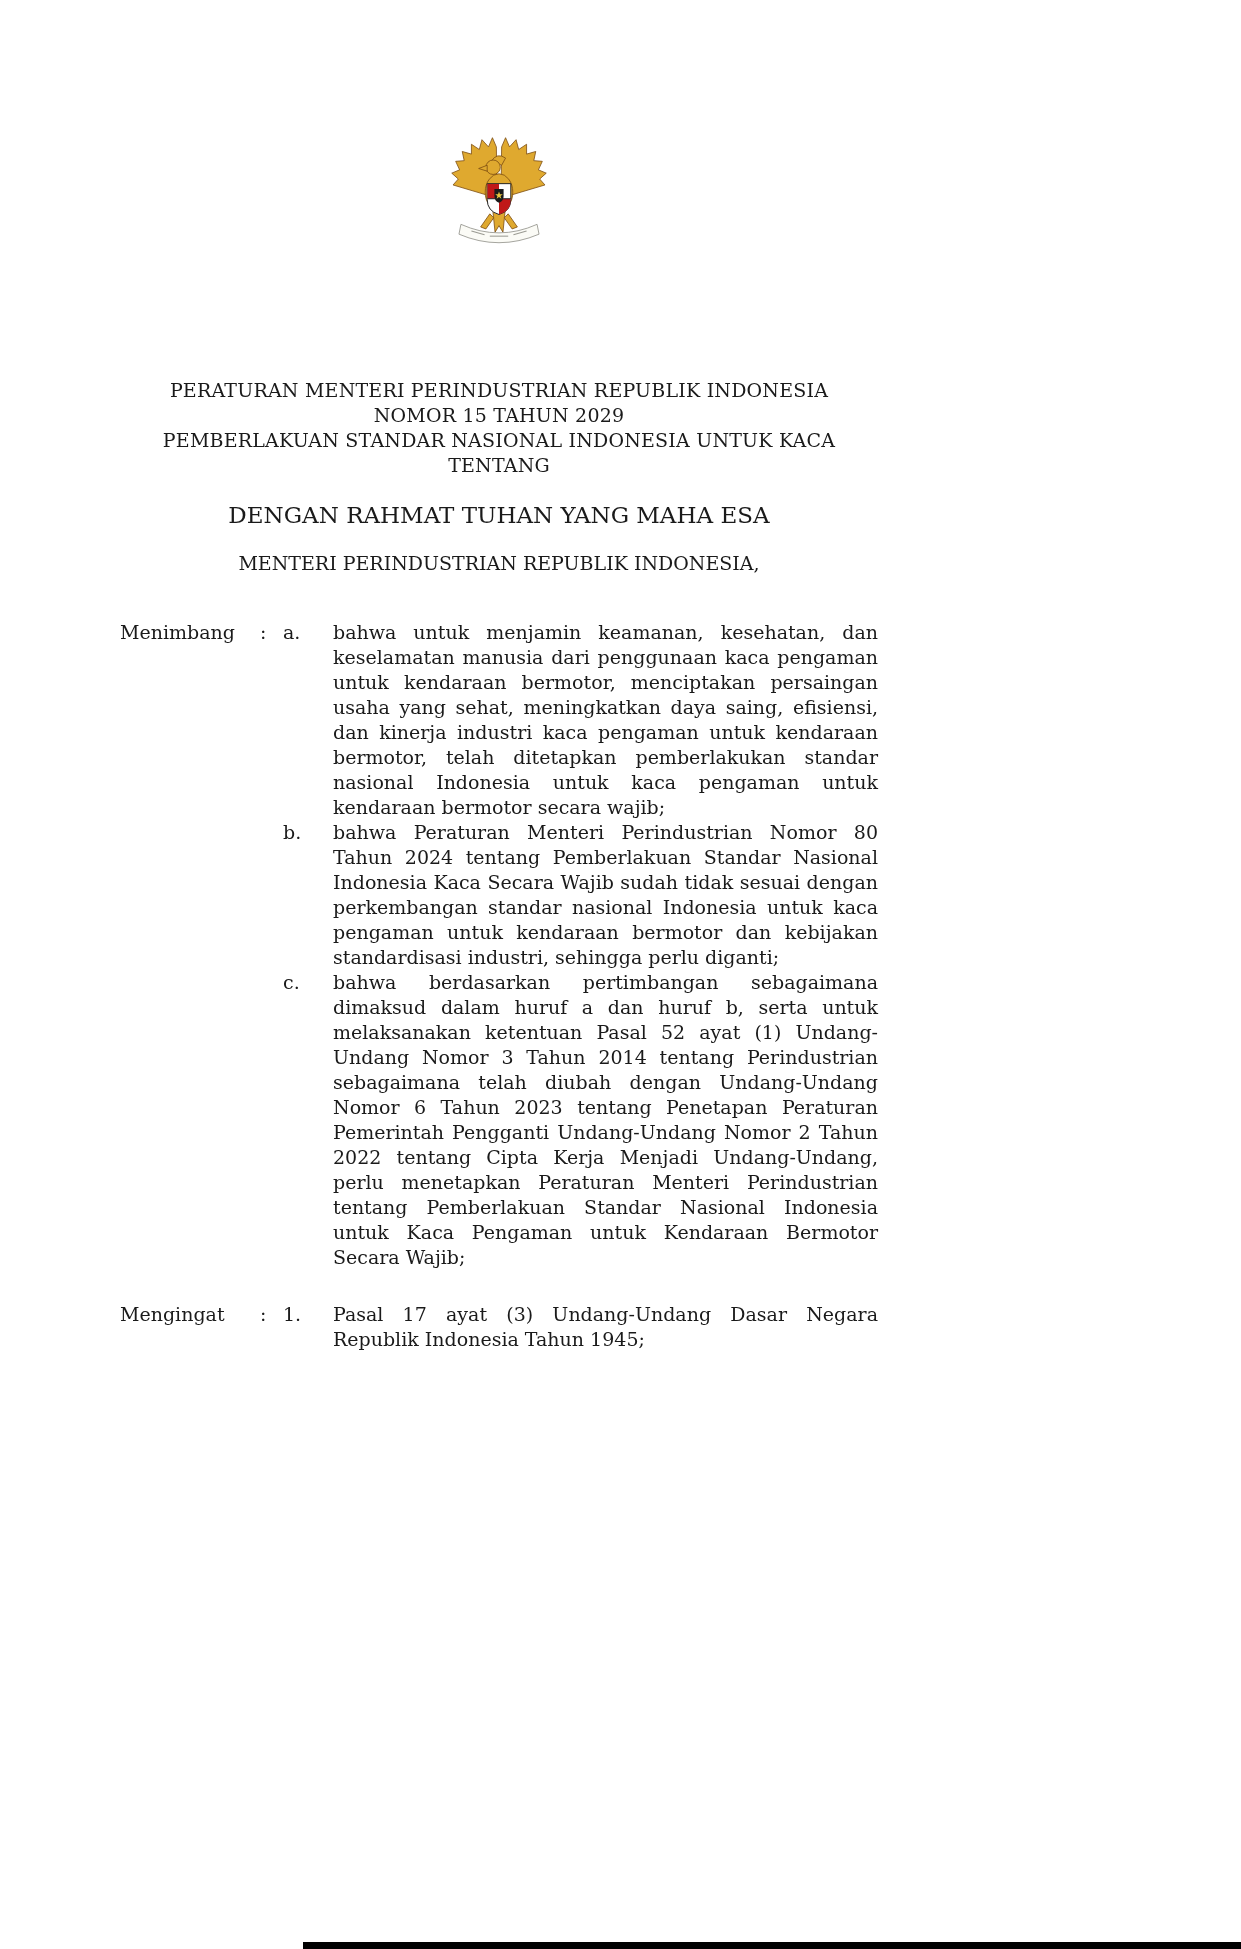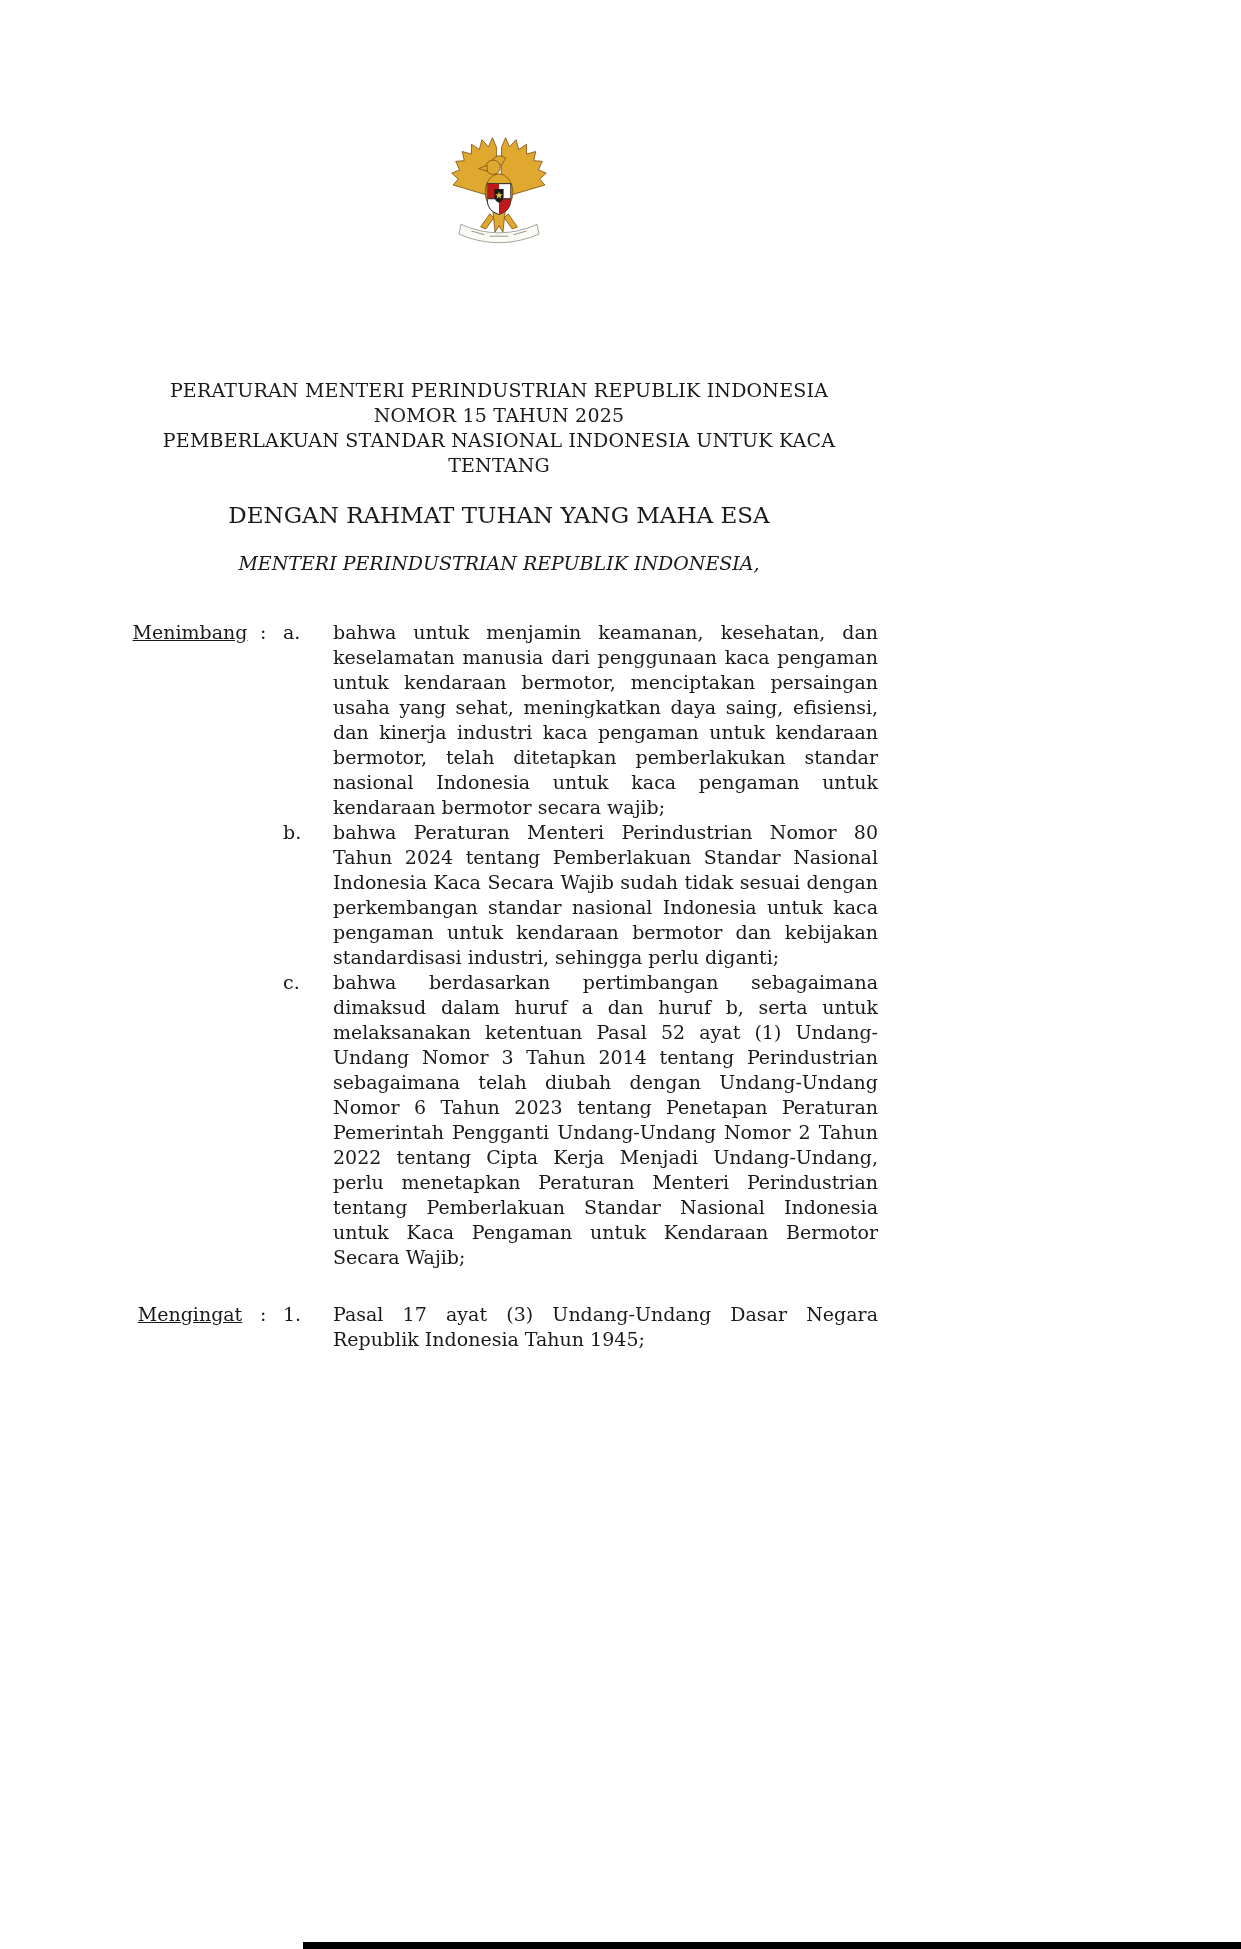--- a/index.html
+++ b/index.html
@@ -41,31 +41,30 @@
     margin-top: 25px;
     text-align: center;
     font-size: 23px;
     line-height: 25px;
   }
   .authority {
     margin-top: 23px;
     text-align: center;
     font-size: 19px;
     line-height: 25px;
-    font-style: italic;
   }
   .sections { margin-top: 44px; }
   .doc-row {
     display: grid;
     grid-template-columns: 140px 23px 50px 1fr;
     font-size: 19px;
     line-height: 25px;
   }
   .doc-row.section-gap { margin-top: 32px; }
-  .col-label  { text-align: center; text-decoration: underline; }
+  .col-label  { text-align: left; }
   .col-sep    { text-align: left; }
   .col-marker { text-align: left; }
   .col-text   {
     text-align: justify;
     text-justify: inter-word;
   }
   .scan-bar {
     position: absolute;
     bottom: 0;
     left: 303px;
@@ -117,21 +116,21 @@
         <g stroke="#9a9a92" stroke-width="1.6">
           <line x1="58" y1="172" x2="78" y2="178"></line>
           <line x1="86" y1="180" x2="114" y2="180"></line>
           <line x1="122" y1="178" x2="142" y2="172"></line>
         </g>
       </svg>
     </div>
 
     <div class="title-block">
       <div>PERATURAN MENTERI PERINDUSTRIAN REPUBLIK INDONESIA</div>
-      <div>NOMOR 15 TAHUN 2025</div>
+      <div>NOMOR 15 TAHUN 2029</div>
       <div>PEMBERLAKUAN STANDAR NASIONAL INDONESIA UNTUK KACA</div>
       <div>TENTANG</div>
     </div>
 
     <div class="invocation">DENGAN RAHMAT TUHAN YANG MAHA ESA</div>
 
     <div class="authority">MENTERI PERINDUSTRIAN REPUBLIK INDONESIA,</div>
 
     <div class="sections">
 

